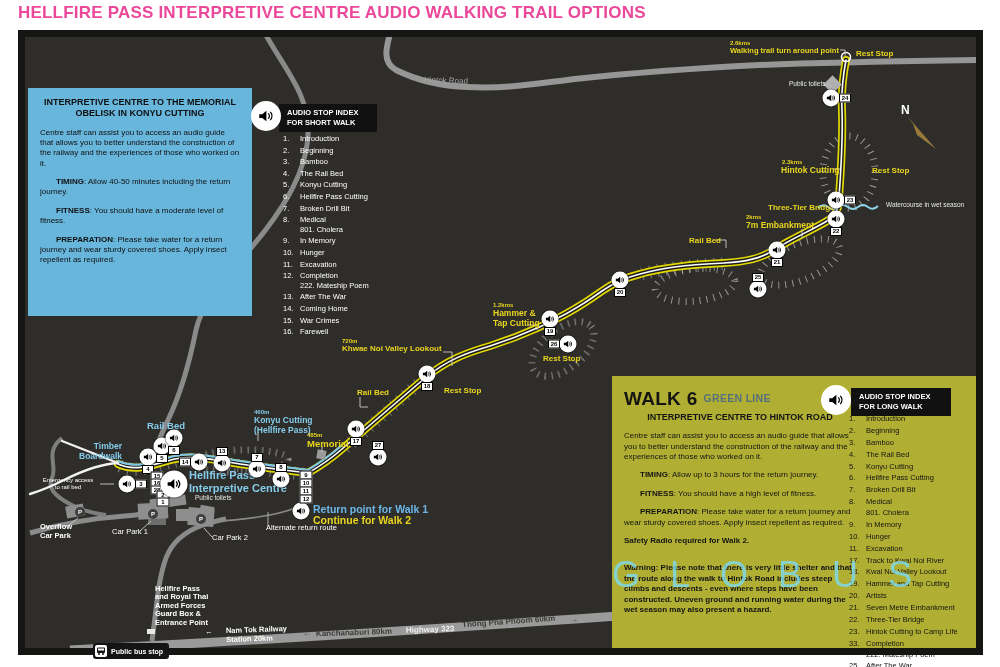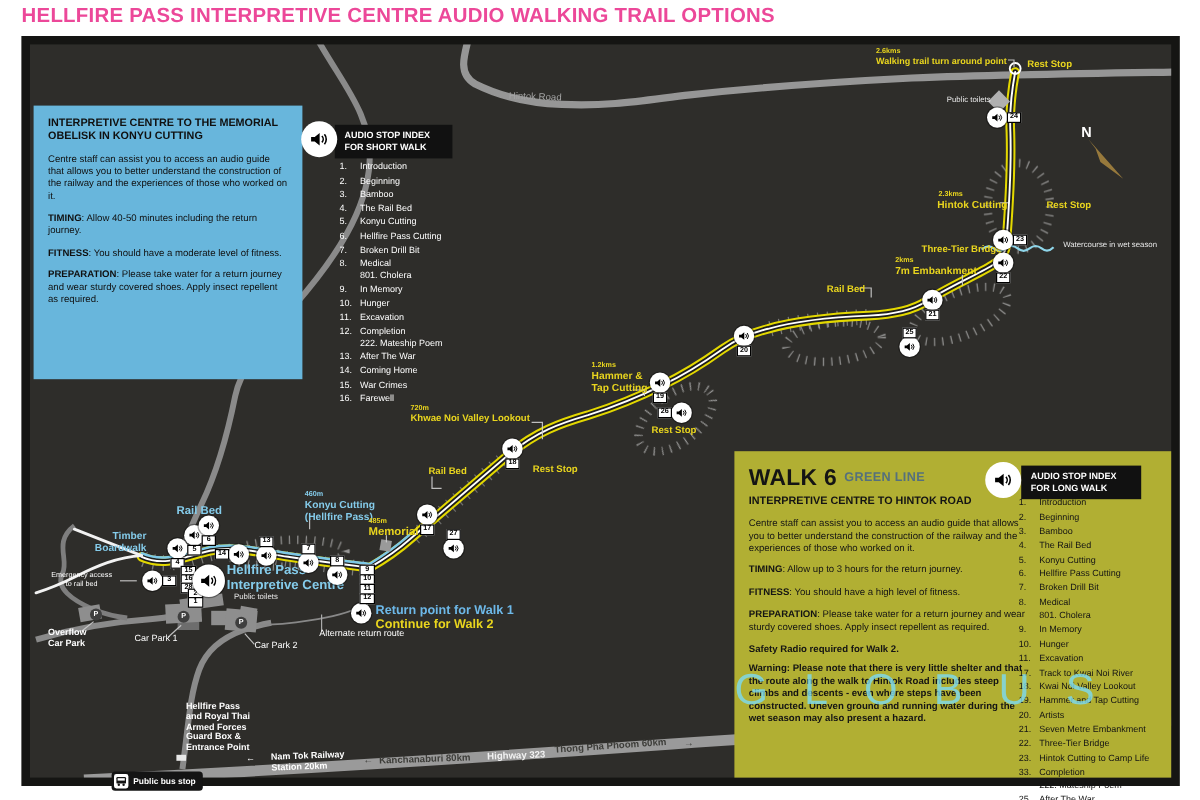--- a/index.html
+++ b/index.html
@@ -16,23 +16,23 @@
   .wsm{font-size:6.5px;color:#e8e8e8;}
   .roadlbl{color:#a5a5a5;font-size:8px;}
   .darkroad{color:#3c3c38;font-weight:bold;font-size:8px;}
   .whiteroad{color:#f2f2f2;font-weight:bold;font-size:8px;}
   
   #walk1{position:absolute;left:28px;top:88px;width:224px;height:228px;background:#68b6dc;box-sizing:border-box;padding:9px 12px;color:#101010;}
   #walk2{position:absolute;left:612px;top:376px;width:364px;height:272px;background:#b1af33;box-sizing:border-box;padding:12px 10px 8px 12px;color:#141414;}
   .walkhead{font-size:19px;font-weight:bold;letter-spacing:.3px;margin:0 0 7px 0;}
   .linetype{font-size:10.5px;font-weight:bold;margin-left:6px;vertical-align:3px;}
   #walk1 .linetype{color:#53636b;} #walk2 .linetype{color:#55707c;}
-  .subhead{font-size:9px;font-weight:bold;line-height:1.25;margin:0 0 8px 0;}
+  .subhead{font-size:9px;font-weight:bold;line-height:1.25;margin:0 0 8px 0;text-align:center;}
   .ptxt{font-size:8px;line-height:1.3;margin:0 0 8px 0;}
-  .ptxt b{font-weight:bold;}
+  .ptxt b{font-weight:bold;margin-left:16px;}
   #walk2 .walkhead{margin-bottom:2px;}
   #walk2 .col{width:232px;}
   .bold-p{font-weight:bold;}
   
   .badge{position:absolute;background:#111;color:#fff;font-weight:bold;font-size:7.5px;line-height:1.3;padding:4px 6px 4px 8px;white-space:pre-line;}
   .bcirc{position:absolute;width:30px;height:30px;background:#fff;border-radius:50%;display:flex;align-items:center;justify-content:center;z-index:5;}
   .bcirc svg{width:18px;height:18px;}
   
   .idx{position:absolute;display:flex;flex-direction:column;}
   .idx-row{display:flex;margin-bottom:2px;}
@@ -322,21 +322,21 @@
     </div>
 
   <div id="walk2">
     <div class="col">
       <div class="walkhead"><span>WALK 6</span><span class="linetype">GREEN LINE</span></div>
       <div class="subhead">INTERPRETIVE CENTRE TO HINTOK ROAD</div>
       <p class="ptxt">Centre staff can assist you to access an audio guide that allows you to better understand the construction of the railway and the experiences of those who worked on it.</p>
       <p class="ptxt"><b>TIMING</b><span>: Allow up to 3 hours for the return journey.</span></p>
       <p class="ptxt"><b>FITNESS</b><span></span><span>: You should have a high level of fitness.</span></p>
       <p class="ptxt"><b>PREPARATION</b><span>: Please take water for a return journey and wear sturdy covered shoes. Apply insect repellent as required.</span></p>
-      <p class="ptxt bold-p" style="margin-bottom:6px">Safety Radio required for Walk 2.</p>
+      <p class="ptxt bold-p" style="margin-bottom:17px">Safety Radio required for Walk 2.</p>
       <p class="ptxt bold-p">Warning: Please note that there is very little shelter and that the route along the walk to Hintok Road includes steep climbs and descents - even where steps have been constructed. Uneven ground and running water during the wet season may also present a hazard.</p>
     </div>
   </div>
   <div class="bcirc" style="left:821px;top:385px">
     <svg viewBox="0 0 24 24">
         <path d="M3 9.5v5h4l5.5 4.5V5L7 9.5z" fill="#000"></path>
         <path d="M15 8.5a5 5 0 0 1 0 7 M17.8 6.5a8.5 8.5 0 0 1 0 11" fill="none" stroke="#000" stroke-width="1.8"></path>
       </svg>
   </div>
   <div class="badge" style="left:851px;top:388px;width:86px">AUDIO STOP INDEX

